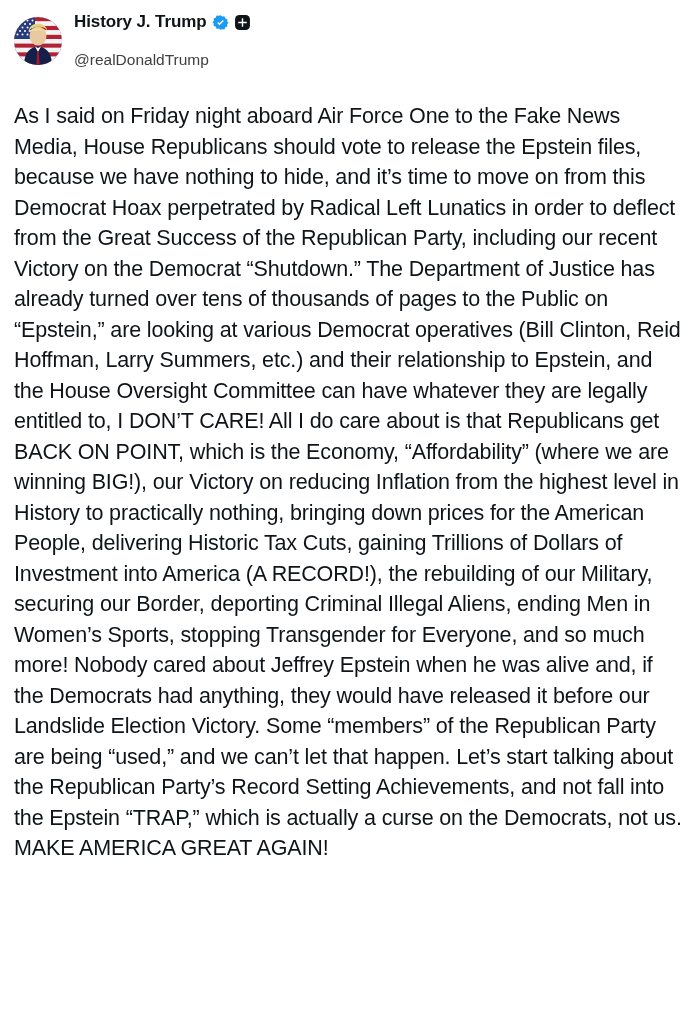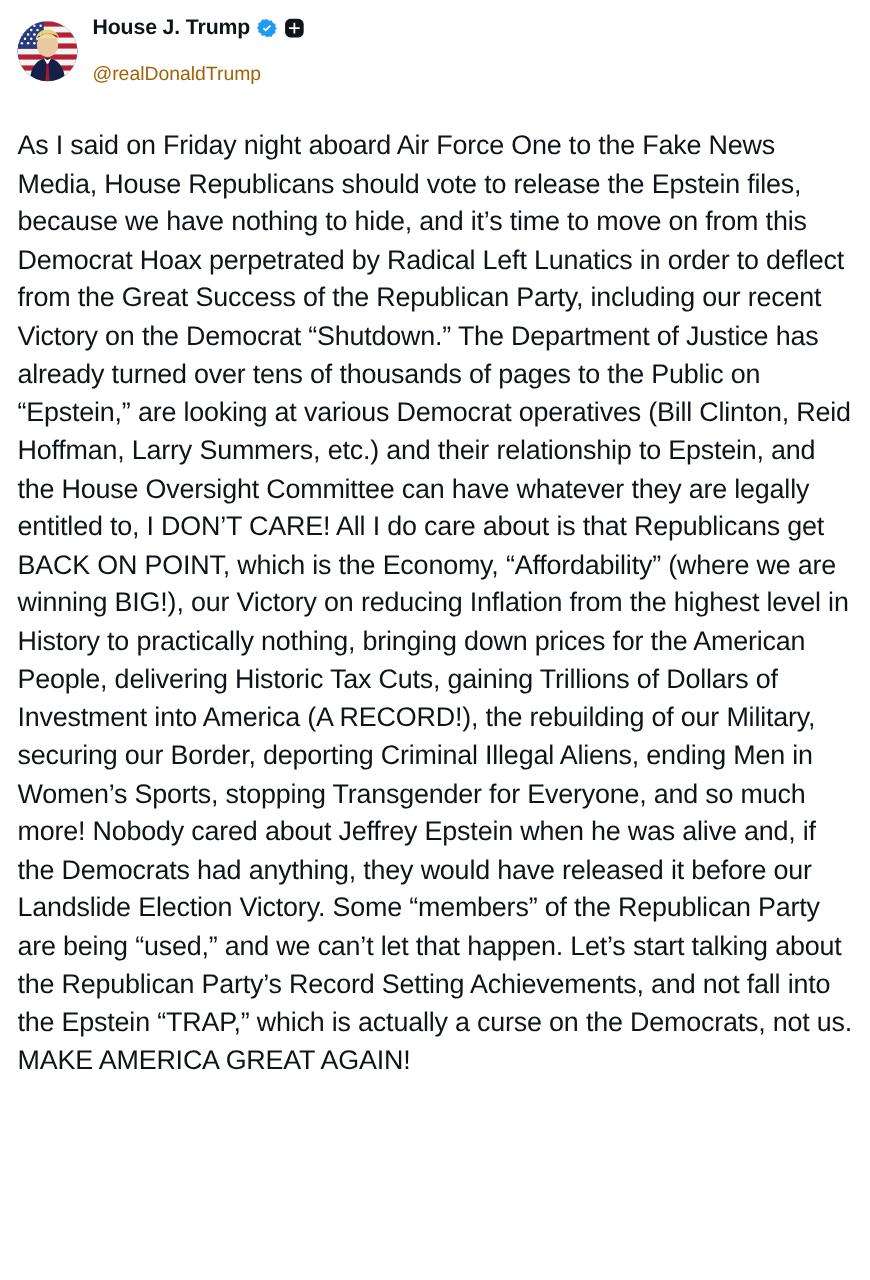--- a/index.html
+++ b/index.html
@@ -59,21 +59,21 @@
     display: inline-block;
   }
   .plus-badge {
     width: 17px;
     height: 17px;
     flex: 0 0 17px;
     display: inline-block;
   }
   .handle {
     font-size: 15.5px;
-    color: #a16207;
+    color: #404040;
     margin-top: 19px;
   }
   .post-body {
     font-size: 21.5px;
     line-height: 1.42;
     color: #0f1419;
     letter-spacing: -0.15px;
     word-wrap: break-word;
     white-space: pre-wrap;
     margin-top: 31px;
@@ -140,21 +140,21 @@
             <path d="M10 48 C10 36, 16.5 29.5, 24 29.5 C31.5 29.5, 38 36, 38 48 Z" fill="#14204a"></path>
             <path d="M21 29.5 L24 35 L27 29.5 L24 31 Z" fill="#ffffff"></path>
             <path d="M23.2 34 L24.8 34 L25.6 48 L22.4 48 Z" fill="#a8182a"></path>
           </g>
         </g>
       </svg>
     </div>
 
     <div class="identity">
       <div class="name-row">
-        <span class="display-name">House J. Trump</span>
+        <span class="display-name">History J. Trump</span>
         <span class="verified-badge">
           <svg width="17" height="17" viewBox="0 0 24 24" aria-hidden="true">
             <path fill="#1d9bf0" d="M12 1.6l2.45 2.02 3.15-.32 1.26 2.9 2.9 1.26-.32 3.15L23.4 12l-2.02 2.45.32 3.15-2.9 1.26-1.26 2.9-3.15-.32L12 22.4l-2.45-2.02-3.15.32-1.26-2.9-2.9-1.26.32-3.15L.6 12l2.02-2.45-.32-3.15 2.9-1.26 1.26-2.9 3.15.32z"></path>
             <path fill="#ffffff" d="M10.6 15.9l-3.2-3.2 1.4-1.4 1.8 1.8 4.7-4.7 1.4 1.4z"></path>
           </svg>
         </span>
         <span class="plus-badge">
           <svg width="17" height="17" viewBox="0 0 24 24" aria-hidden="true">
             <rect x="1.5" y="1.5" width="21" height="21" rx="6" fill="#0f1419"></rect>
             <path fill="#ffffff" d="M11 6h2v5h5v2h-5v5h-2v-5H6v-2h5z"></path>

